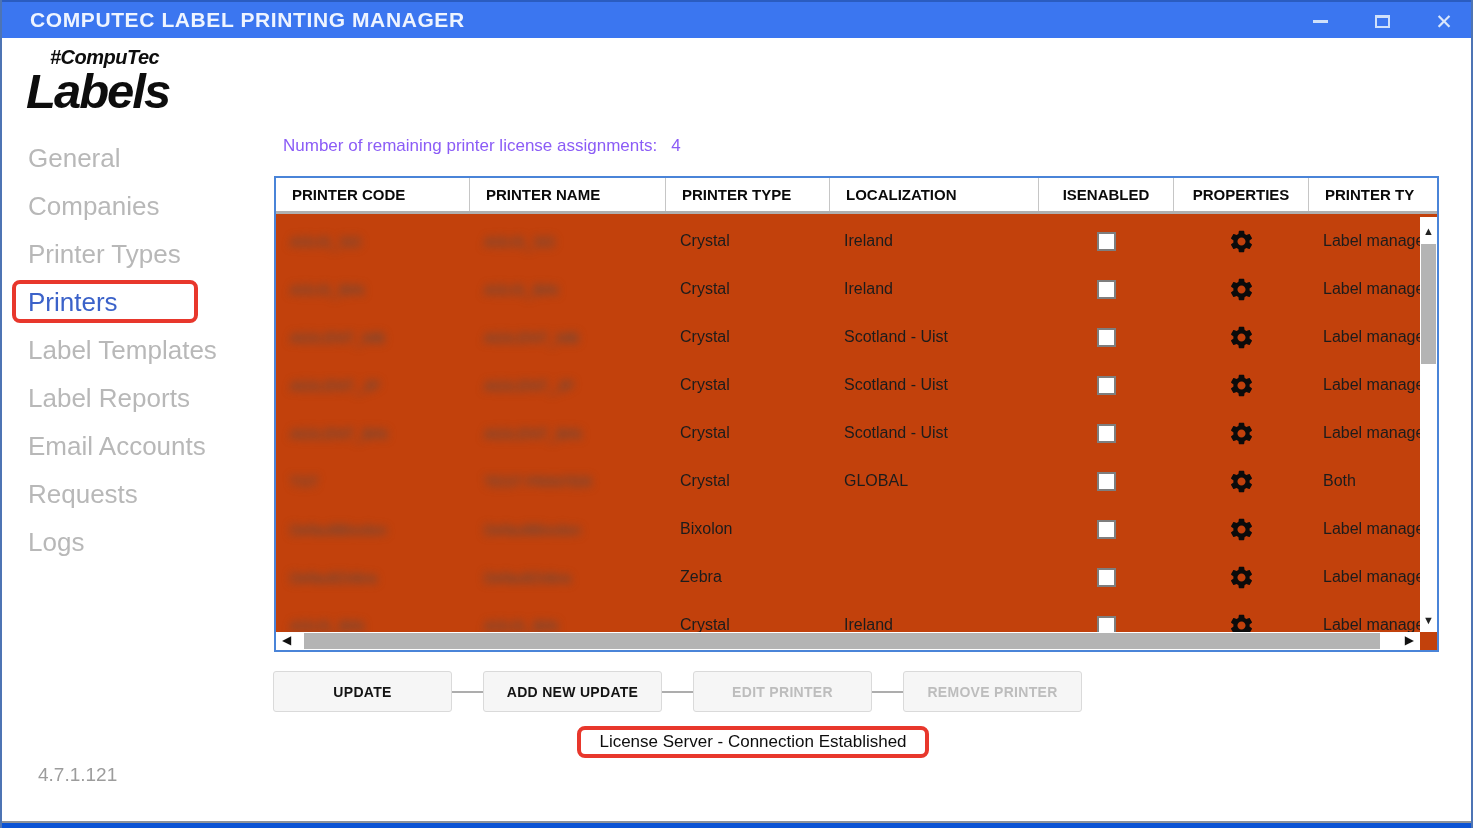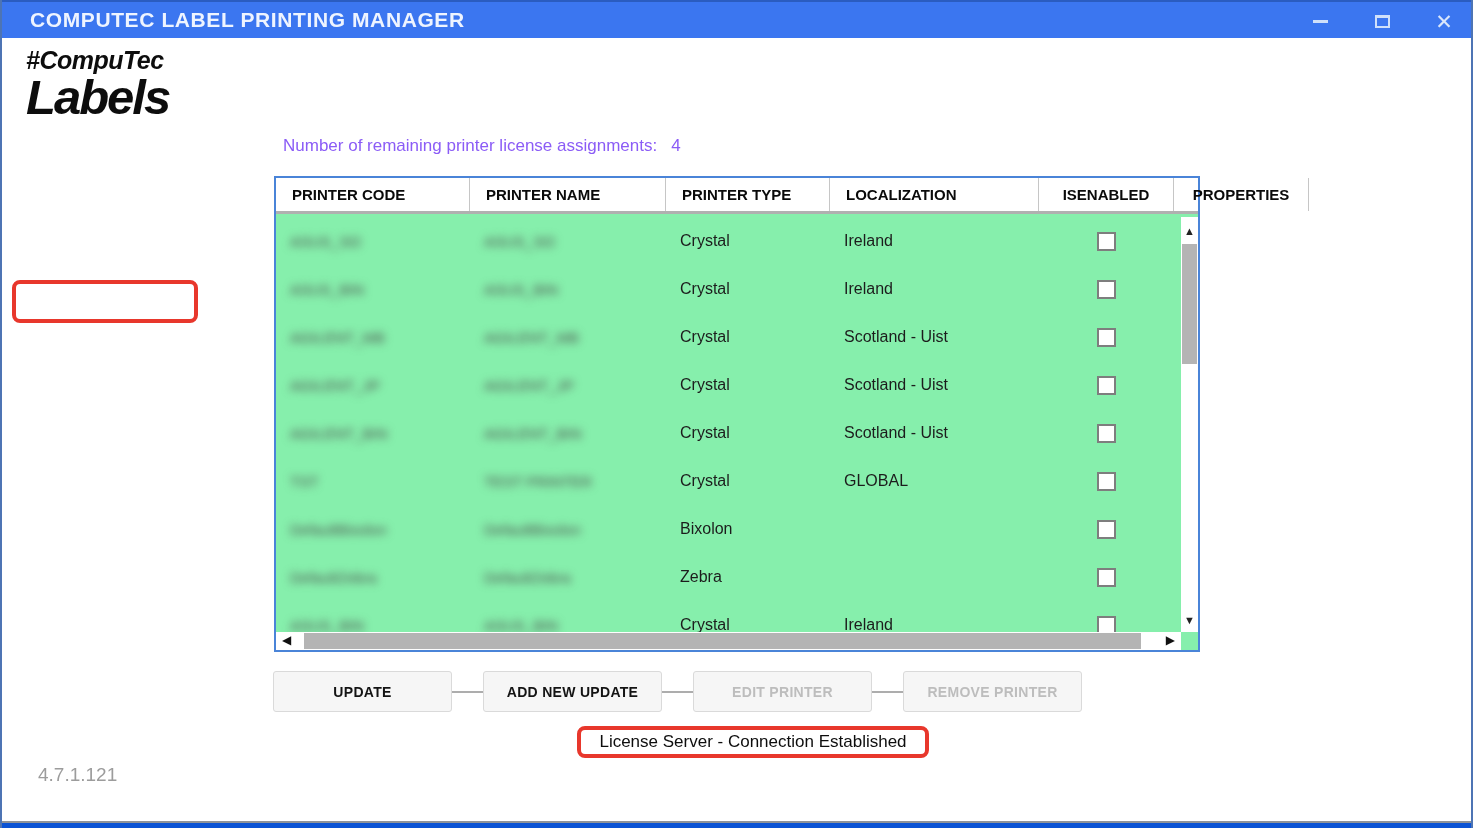--- a/index.html
+++ b/index.html
@@ -16,40 +16,40 @@
               border-top:2px solid #2a5cc0; display:flex; align-items:center; }
   .titlebar .title { color:#eef4ff; font-size:21px; font-weight:700; letter-spacing:0.6px; margin-left:28px; }
   .win-controls { position:absolute; right:14px; top:0; height:38px; display:flex; align-items:center; gap:36px; }
   .wc-btn { width:26px; height:26px; display:flex; align-items:center; justify-content:center; cursor:pointer; }
   .min-glyph { width:15px; height:3px; background:#cfe0fa; }
   .max-glyph { width:15px; height:13px; border:2px solid #cfe0fa; border-top-width:3px; background:transparent; }
   .close-glyph { color:#d9e6fb; font-size:21px; line-height:21px; font-weight:400; }
 
   
   .brand { position:absolute; left:24px; top:46px; color:#0d0d0d; }
-  .brand .tagline { font-size:25px; font-style:italic; font-weight:800; letter-spacing:-0.5px; }
+  .brand .tagline { font-size:20px; font-style:italic; font-weight:800; letter-spacing:-0.5px;margin-left:24px; }
   .brand .name { font-size:49px; font-style:italic; font-weight:800; letter-spacing:-2px; margin-top:-6px; }
 
   
   .nav { position:absolute; left:26px; top:134px; width:240px; }
   .nav-item { height:48px; display:flex; align-items:center; font-size:26px; font-weight:300;
               color:#b8b8b8; cursor:pointer; white-space:nowrap; }
   .nav-item.active { color:#3b62c9; }
   .highlight-box { position:absolute; border:4px solid #e8372c; border-radius:8px; background:transparent;
                    pointer-events:none; z-index:40; }
   .hl-printers { left:10px; top:280px; width:186px; height:43px; }
   .hl-status { left:575px; top:726px; width:352px; height:32px; }
 
   
   .license-line { position:absolute; left:281px; top:136px; font-size:17px; color:#8b5cf6; display:flex; }
   .license-line .val { margin-left:14px; }
 
   
-  .table { position:absolute; left:272px; top:176px; width:926px; height:476px;
-           border:2px solid #4a84d8; background:#86efac; }
+  .table { position:absolute; left:272px; top:176px; width:1165px; height:476px;
+           border:2px solid #4a84d8; background:#c2410c; }
   .thead { position:absolute; left:0; top:0; right:0; height:36px; display:grid;
            grid-template-columns:194px 196px 164px 209px 135px 135px 1fr;
            border-bottom:3px solid #b0b0b0; background:#fff; z-index:5; }
   .th { display:flex; align-items:center; font-size:15px; font-weight:700; color:#0a0a0a;
         padding-left:16px; border-right:1px solid #c6c6c6; overflow:hidden; white-space:nowrap; }
   .th:nth-child(5), .th:nth-child(6) { justify-content:center; padding-left:0; }
   .th:last-child { border-right:none; }
   .tbody { position:absolute; left:0; top:39px; right:17px; bottom:18px; overflow:hidden; }
   .trow { display:grid; grid-template-columns:194px 196px 164px 209px 135px 135px 1fr;
           height:48px; align-items:center; }
@@ -108,20 +108,31 @@
           <span class="close-glyph">✕</span>
         </div>
     </div>
   </div>
 
   <div class="brand">
     <div class="tagline">#CompuTec</div>
     <div class="name">Labels</div>
   </div>
 
+  <div class="nav">
+    <div class="nav-item">General</div>
+    <div class="nav-item">Companies</div>
+    <div class="nav-item">Printer Types</div>
+    <div class="nav-item active">Printers</div>
+    <div class="nav-item">Label Templates</div>
+    <div class="nav-item">Label Reports</div>
+    <div class="nav-item">Email Accounts</div>
+    <div class="nav-item">Requests</div>
+    <div class="nav-item">Logs</div>
+  </div>
   <div class="highlight-box hl-printers"></div>
 
   <div class="license-line">
     <span>Number of remaining printer license assignments:</span>
     <span class="val">4</span>
   </div>
 
   <div class="table">
     <div class="thead">
       <div class="th">PRINTER CODE</div>

